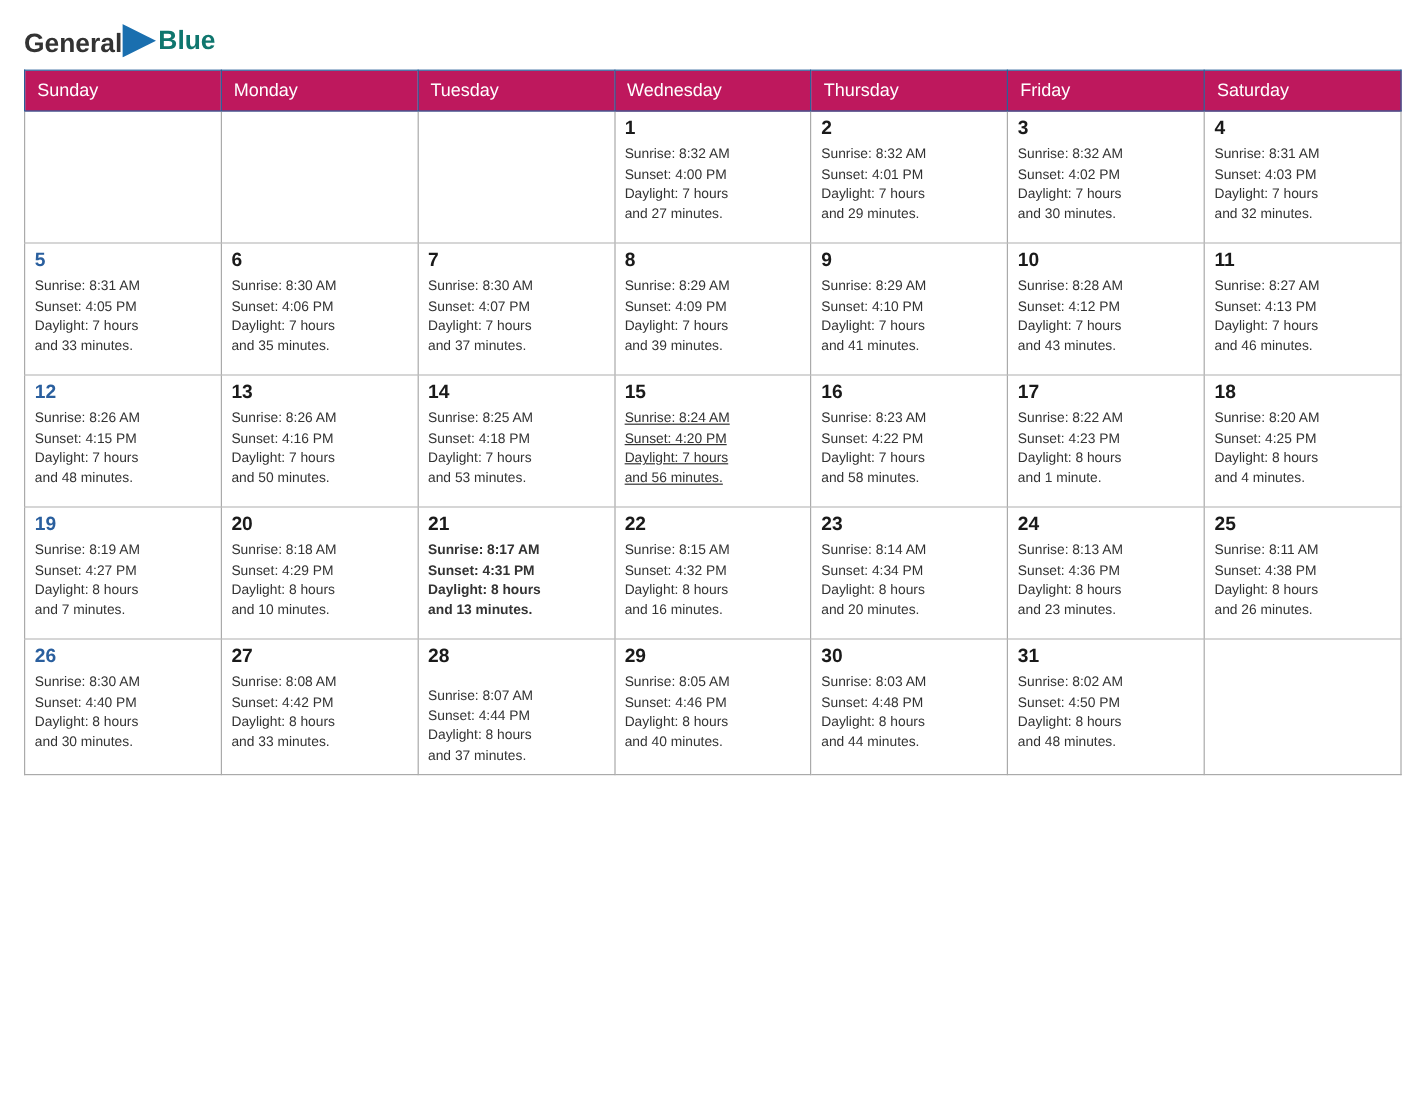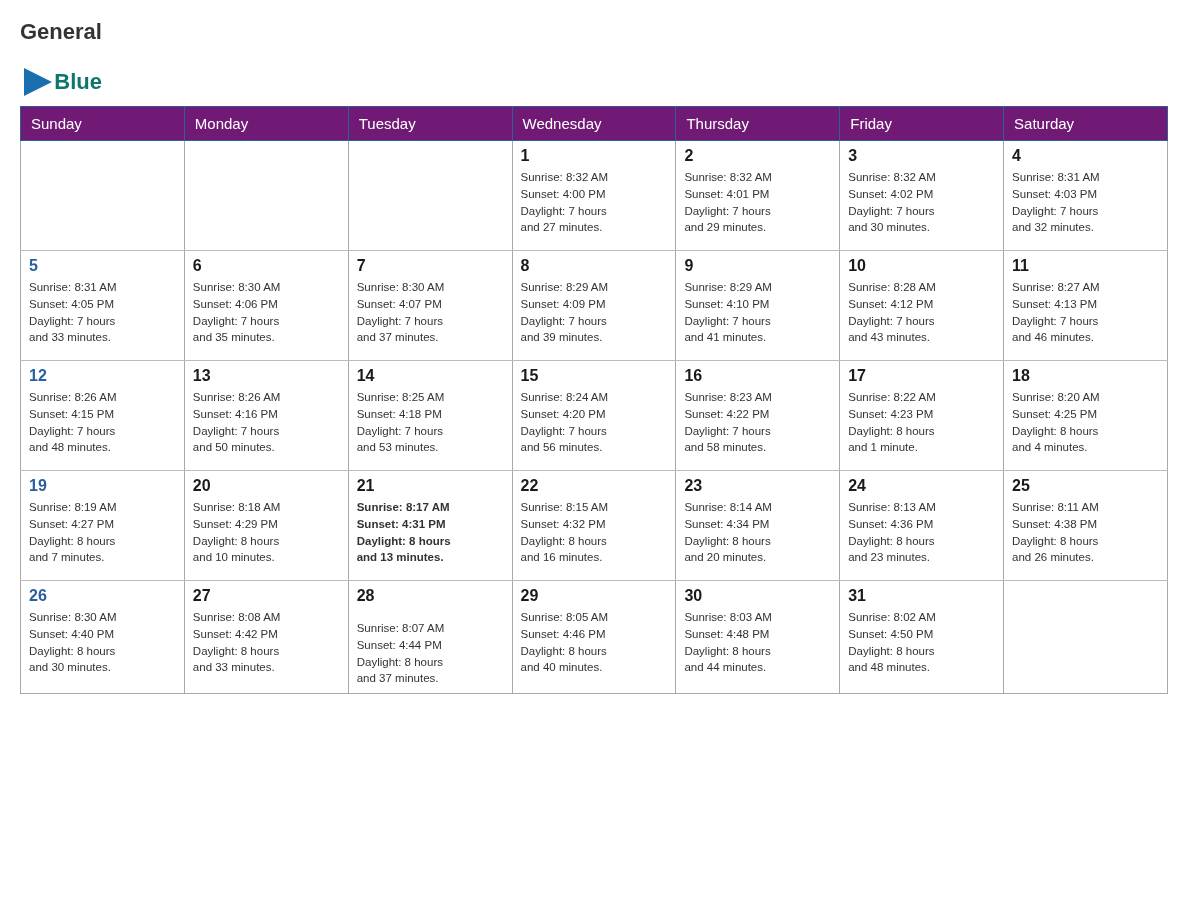--- a/index.html
+++ b/index.html
@@ -48,21 +48,21 @@
       font-size: 20px;
       color: #333;
       margin-top: 4px;
     }
     table {
       width: 100%;
       border-collapse: collapse;
       margin-top: 10px;
     }
     th {
-      background-color: #701a75;
+      background-color: #be185d;
       color: #fff;
       font-size: 15px;
       font-weight: normal;
       padding: 8px 10px;
       text-align: left;
       border: 1px solid #2a6099;
     }
     td {
       border: 1px solid #aaa;
       vertical-align: top;
@@ -90,21 +90,21 @@
     }
     tr:not(:last-child) td {
       border-bottom: 1px solid #bbb;
     }
   </style>
 </head>
 <body>
 
 <div class="header">
   <div class="logo">
-    <div style="display:flex;flex-direction:column;align-items:flex-end;line-height:1.1;gap:24px;">
+    <div style="display:flex;flex-direction:row;align-items:flex-end;line-height:1.1;">
       <span class="logo-text-general">General</span>
       <div style="display:flex;align-items:center;gap:2px;">
         <svg class="logo-icon" viewBox="0 0 28 28" width="28" height="28">
           <polygon points="0,0 28,14 0,28" fill="#1a6faf"></polygon>
         </svg>
         <span class="logo-text-blue">Blue</span>
       </div>
     </div>
   </div>
   <div class="title-block">
@@ -226,21 +226,21 @@
         </td>
         <td>
           <div class="day-number">14</div>
           <div class="day-info" style="white-space: pre-line;">Sunrise: 8:25 AM
 Sunset: 4:18 PM
 Daylight: 7 hours
 and 53 minutes.</div>
         </td>
         <td>
           <div class="day-number">15</div>
-          <div class="day-info" style="white-space: pre-line;">Sunrise: 8:24 AM
+          <div class="day-info" style="white-space: pre-line; text-decoration: underline;">Sunrise: 8:24 AM
 Sunset: 4:20 PM
 Daylight: 7 hours
 and 56 minutes.</div>
         </td>
         <td>
           <div class="day-number">16</div>
           <div class="day-info" style="white-space: pre-line;">Sunrise: 8:23 AM
 Sunset: 4:22 PM
 Daylight: 7 hours
 and 58 minutes.</div>

